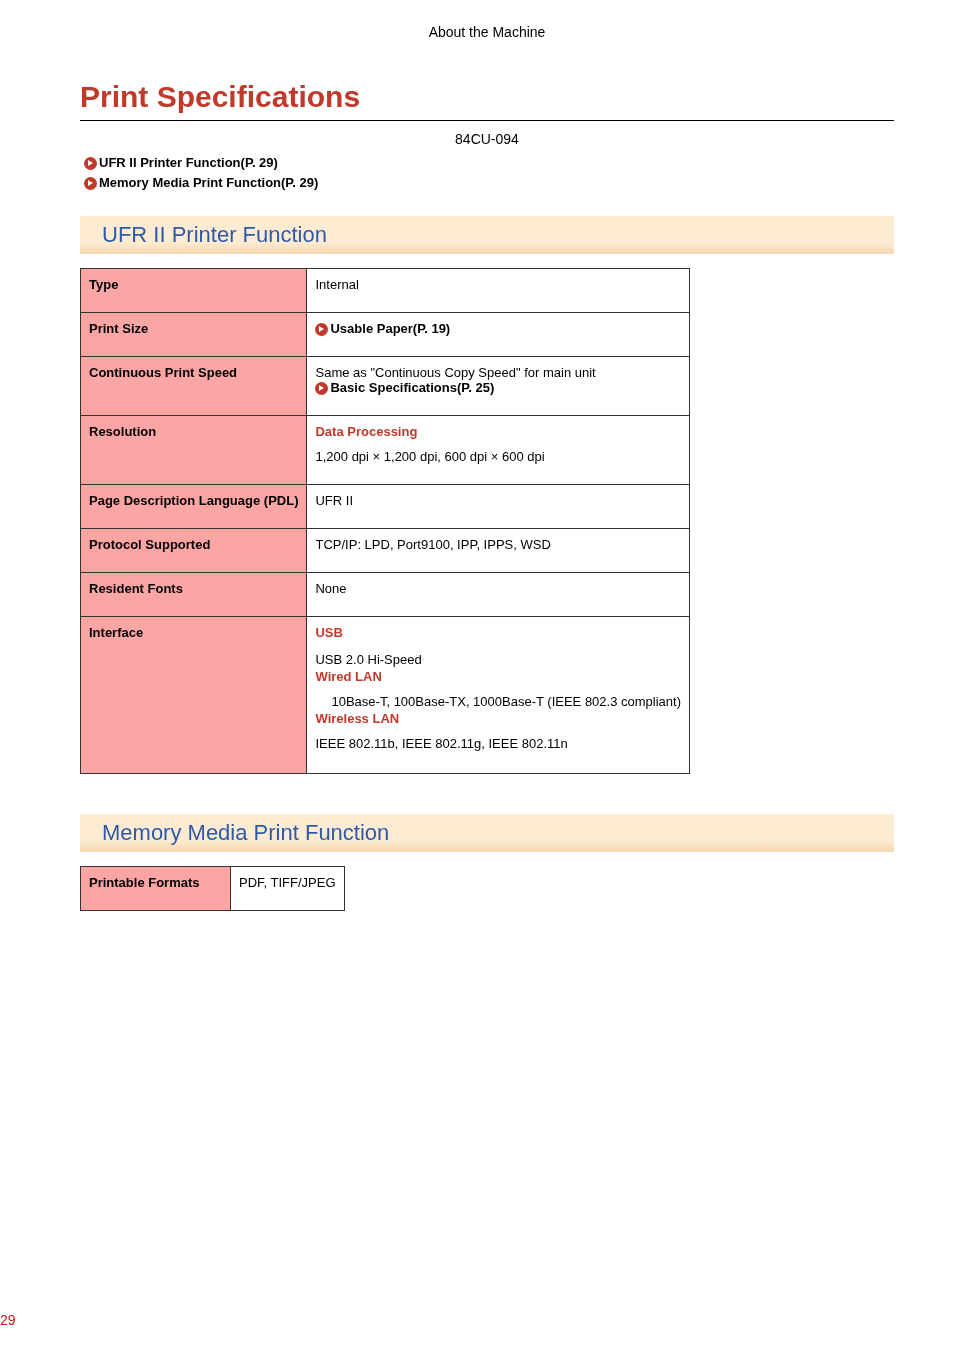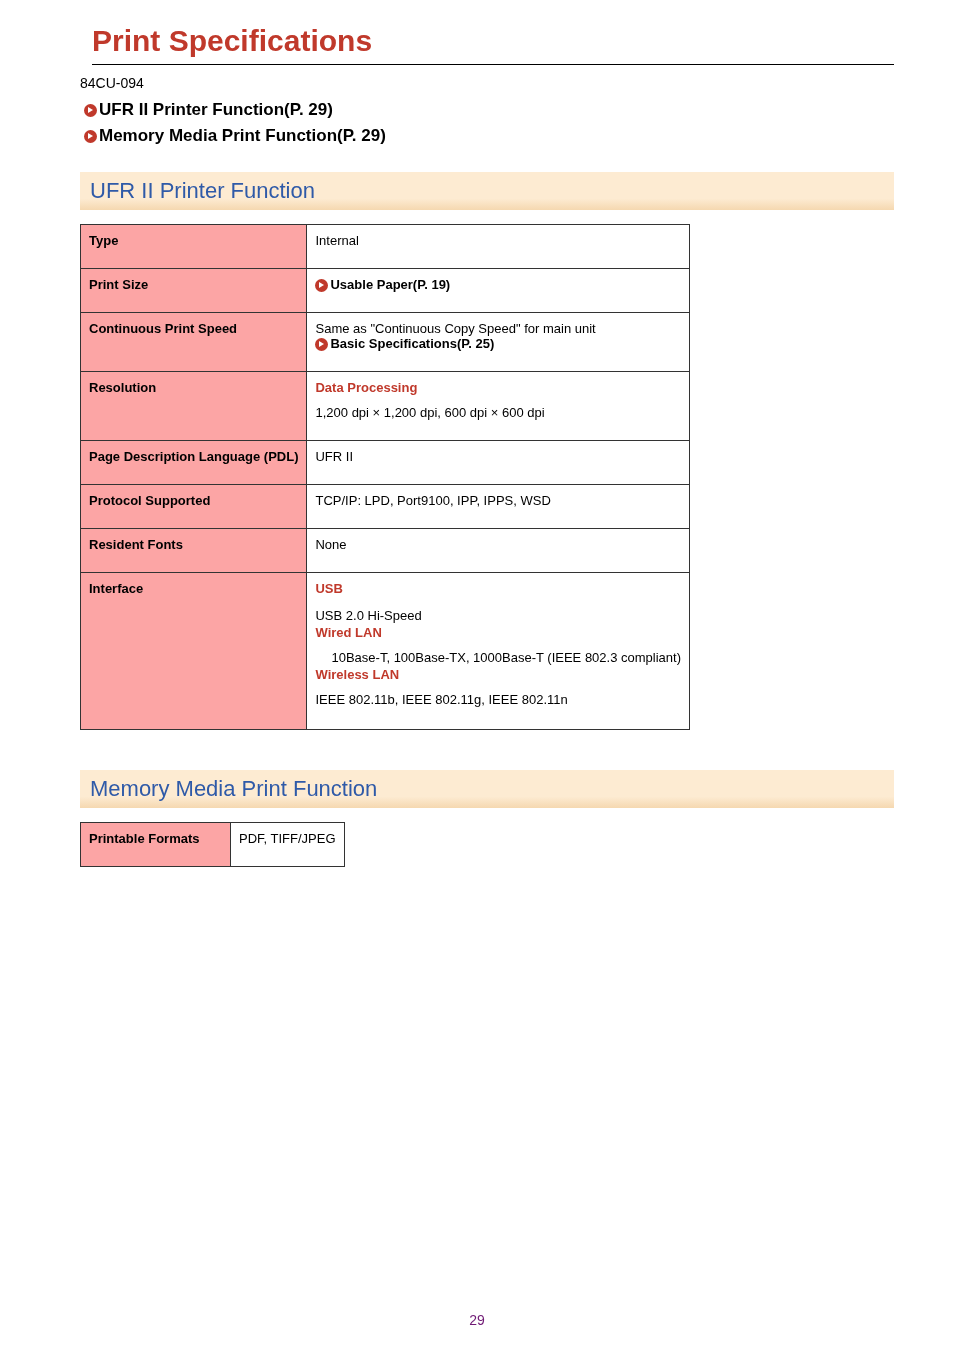--- a/index.html
+++ b/index.html
@@ -1,38 +1,39 @@
 <!DOCTYPE html>
 <html><head>
 <meta charset="utf-8">
 <style>
   * { box-sizing: border-box; margin: 0; padding: 0; }
   html, body { width: 954px; background: #fff; font-family: "Segoe UI", Arial, sans-serif; color: #000; }
   .page { width: 954px; min-height: 1350px; padding: 24px 60px 0 80px; position: relative; }
   .header-text { text-align: center; font-size: 14px; margin-bottom: 40px; }
-  .title { color: #c0392b; font-size: 30px; font-weight: 700; border-bottom: 1px solid #000; padding-bottom: 6px; margin-bottom: 10px; margin-left: 12px; }
-  .doc-code { text-align: left; font-size: 14px; }
+  .title { color: #c0392b; font-size: 30px; font-weight: 700; border-bottom: 1px solid #000; padding-bottom: 6px; margin-bottom: 10px; }
+  .doc-code { text-align: center; font-size: 14px; }
   .bullet-icon { display:inline-block; width:13px; height:13px; border-radius:50%; background:#c0392b; position:relative; vertical-align:middle; margin-right:2px; }
   .bullet-icon::after { content:""; position:absolute; left:4px; top:3px; width:0; height:0; border-left:5px solid #fff; border-top:3.5px solid transparent; border-bottom:3.5px solid transparent; }
-  .link-list { margin: 6px 0 24px 4px; font-size: 17px; line-height: 1.5; }
+  .link-list { margin: 6px 0 24px 4px; font-size: 13px; line-height: 1.5; }
   .link-list .item { font-weight: 700; }
-  .section-heading { background: linear-gradient(to bottom, #fdebd2 0%, #fdebd2 70%, #f5d8b0 100%); color: #2f5aa8; font-size: 22px; padding: 6px 10px; margin-bottom: 14px; }
+  .section-heading { background: linear-gradient(to bottom, #fdebd2 0%, #fdebd2 70%, #f5d8b0 100%); color: #2f5aa8; font-size: 22px; padding: 6px 22px; margin-bottom: 14px; }
   table.spec { border-collapse: collapse; margin-bottom: 40px; font-size: 13px; }
   table.spec td, table.spec th { border: 1px solid #333; padding: 8px 8px 20px 8px; vertical-align: top; text-align: left; }
   table.spec th { background: #fca5a5; font-weight: 700; white-space: nowrap; }
   .red-bold { color: #c0392b; font-weight: 700; }
   .bold { font-weight: 700; text-align: right; }
-  .footer-num { position: absolute; bottom: 22px; left: 0; width: 100%; text-align: center; color: #701a75; font-size: 14px; }
+  .footer-num { position: absolute; bottom: 22px; left: 0; width: 100%; color: #b91c1c; font-size: 14px; }
   .cell-block { margin-bottom: 4px; }
 </style>
 </head>
 <body>
 
 <div class="page">
 
+  <div class="header-text">About the Machine</div>
 
   <h1 class="title">Print Specifications</h1>
 
   <div class="doc-code">84CU-094</div>
 
   <div class="link-list">
     <div class="item">
       <span class="bullet-icon"></span><span>UFR II Printer Function(P. 29)</span>
     </div>
     <div class="item">

